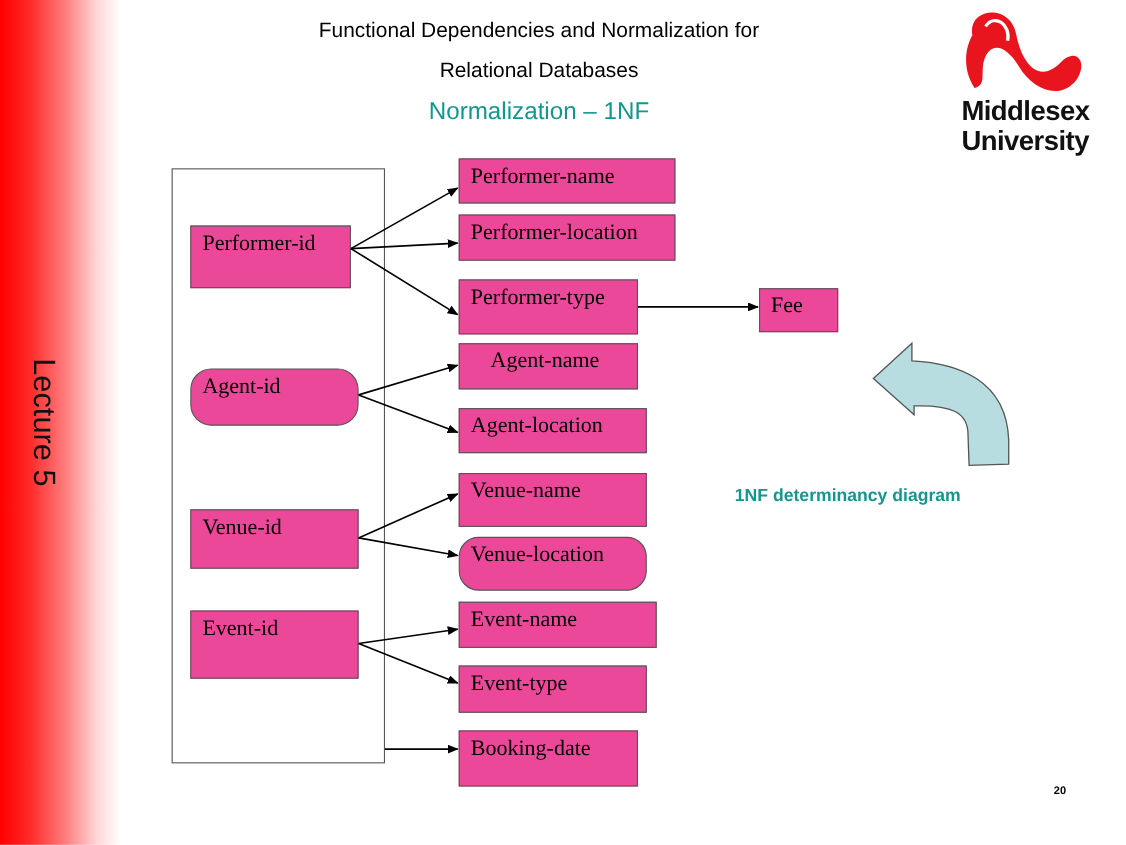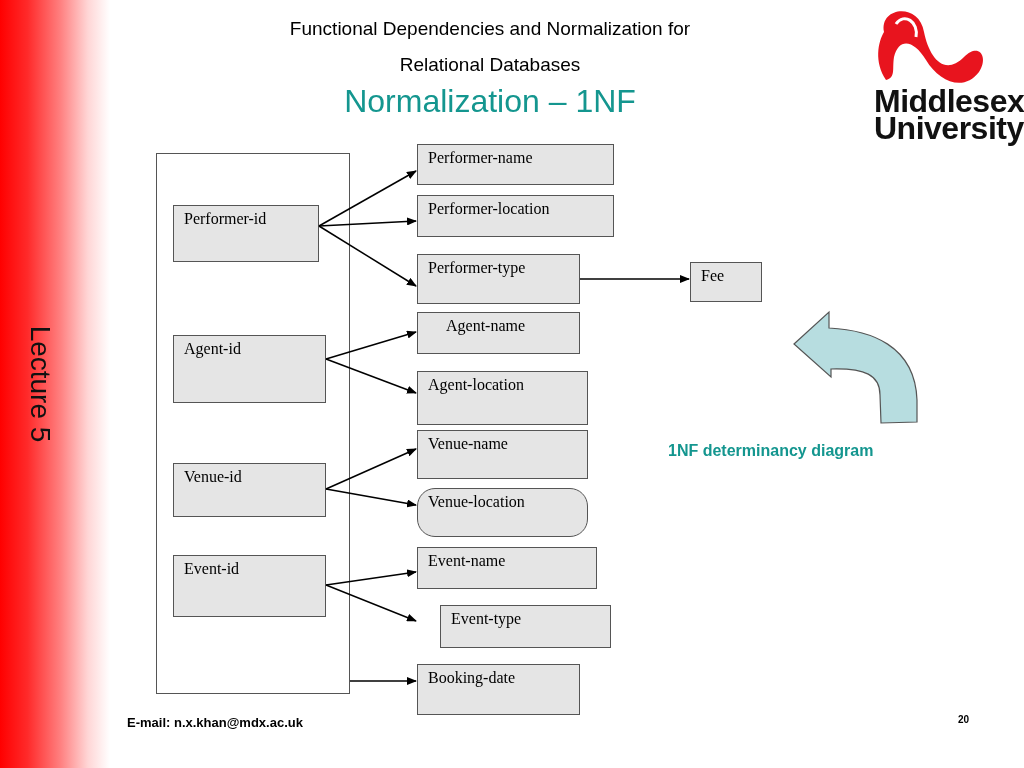--- a/index.html
+++ b/index.html
@@ -3,24 +3,24 @@
 <meta charset="utf-8">
 <style>
   html, body { margin:0; padding:0; }
   body { width:1024px; height:768px; position:relative; overflow:hidden; background:#fff; font-family:"Liberation Sans", sans-serif; }
   .sidebar { position:absolute; left:0; top:0; width:110px; height:768px;
     background: linear-gradient(to right, #ff0000 0%, #ff2a2a 25%, #ff8080 55%, #ffd6d6 80%, #ffffff 100%); }
   .lecture { position:absolute; left:40px; top:384px; transform:translate(-50%,-50%) rotate(90deg); transform-origin:center;
     font-size:28px; color:#111; white-space:nowrap; font-family:"Liberation Sans", sans-serif; }
   .title { position:absolute; left:150px; width:680px; text-align:center; font-size:19px; color:#000; line-height:30px; }
   .t1 { top:14px; } .t2 { top:50px; }
-  .t3 { top:86px; color:#14968f; font-size:32px; }
+  .t3 { top:86px; color:#14968f; font-size:22px; }
   .logo { position:absolute; left:864px; top:2px; width:140px; height:150px; }
-  .logo-text { position:absolute; left:874px; top:88px; font-size:32px; font-weight:bold; line-height:27px; color:#111; letter-spacing:-0.5px; }
-  .box { position:absolute; border:1.5px solid #555; background:#e5e5e5; font-family:"Liberation Serif", serif; font-size:16px; color:#000; box-sizing:border-box; padding:4px 10px; white-space:nowrap; }
+  .logo-text { position:absolute; left:874px; top:88px; font-size:25px; font-weight:bold; line-height:27px; color:#111; letter-spacing:-0.5px; }
+  .box { position:absolute; border:1.5px solid #555; background:#ec4899; font-family:"Liberation Serif", serif; font-size:20px; color:#000; box-sizing:border-box; padding:4px 10px; white-space:nowrap; }
   .outer { position:absolute; left:156px; top:153px; width:194px; height:541px; border:1.5px solid #555; box-sizing:border-box; }
   svg.arrows { position:absolute; left:0; top:0; }
   .caption { position:absolute; left:668px; top:442px; font-size:16px; font-weight:bold; color:#14968f; }
   .footer { position:absolute; left:127px; top:714px; font-size:13px; font-weight:bold; color:#000; line-height:18px; }
   .pagenum { position:absolute; left:958px; top:714px; font-size:10px; font-weight:bold; }
 </style>
 </head>
 <body>
 
 <div class="sidebar"></div>
@@ -35,33 +35,33 @@
   <path d="M32 22 C 40 10, 55 20, 52 35" fill="none" stroke="#fff" stroke-width="3"></path>
 </svg>
 <div class="logo-text">
   <div>Middlesex</div>
   <div>University</div>
 </div>
 
 <div class="outer"></div>
 
 <div class="box" style="left:173px;top:205px;width:146px;height:57px;">Performer-id</div>
-<div class="box" style="left:173px;top:335px;width:153px;height:68px;">Agent-id</div>
+<div class="box" style="left:173px;top:335px;width:153px;height:52px;border-radius:19px;">Agent-id</div>
 <div class="box" style="left:173px;top:463px;width:153px;height:54px;">Venue-id</div>
 <div class="box" style="left:173px;top:555px;width:153px;height:62px;">Event-id</div>
 
 <div class="box" style="left:417px;top:144px;width:197px;height:41px;">Performer-name</div>
 <div class="box" style="left:417px;top:195px;width:197px;height:42px;">Performer-location</div>
 <div class="box" style="left:417px;top:254px;width:163px;height:50px;">Performer-type</div>
 <div class="box" style="left:417px;top:312px;width:163px;height:42px;padding-left:28px;">Agent-name</div>
-<div class="box" style="left:417px;top:371px;width:171px;height:54px;">Agent-location</div>
+<div class="box" style="left:417px;top:371px;width:171px;height:41px;">Agent-location</div>
 <div class="box" style="left:417px;top:430px;width:171px;height:49px;">Venue-name</div>
 <div class="box" style="left:417px;top:488px;width:171px;height:49px;border-radius:18px;">Venue-location</div>
 <div class="box" style="left:417px;top:547px;width:180px;height:42px;">Event-name</div>
-<div class="box" style="left:440px;top:605px;width:171px;height:43px;">Event-type</div>
+<div class="box" style="left:417px;top:605px;width:171px;height:43px;">Event-type</div>
 <div class="box" style="left:417px;top:664px;width:163px;height:51px;">Booking-date</div>
 <div class="box" style="left:690px;top:262px;width:72px;height:40px;">Fee</div>
 
 <svg class="arrows" width="1024" height="768">
   <defs>
     <marker id="ah" markerWidth="10" markerHeight="8" refX="9" refY="4" orient="auto" markerUnits="userSpaceOnUse">
       <path d="M0,0 L10,4 L0,8 Z" fill="#000"></path>
     </marker>
   </defs>
   <g stroke="#000" stroke-width="1.5" fill="none">
@@ -76,15 +76,14 @@
     <line x1="326" y1="585" x2="416" y2="572" marker-end="url(#ah)"></line>
     <line x1="326" y1="585" x2="416" y2="621" marker-end="url(#ah)"></line>
     <line x1="350" y1="681" x2="416" y2="681" marker-end="url(#ah)"></line>
   </g>
   <path d="M794 344 L829 312 L829 328 C 870 330, 915 345, 917 400 L917 422 L881 423 L880 395 C 880 375, 865 368, 831 369 L831 377 Z" fill="#b7dde0" stroke="#555" stroke-width="1.2"></path>
 </svg>
 
 <div class="caption">1NF determinancy diagram</div>
 
 <div class="footer">
-  <div>E-mail: n.x.khan@mdx.ac.uk</div>
 </div>
 <div class="pagenum">20</div>
 
 </body></html>

